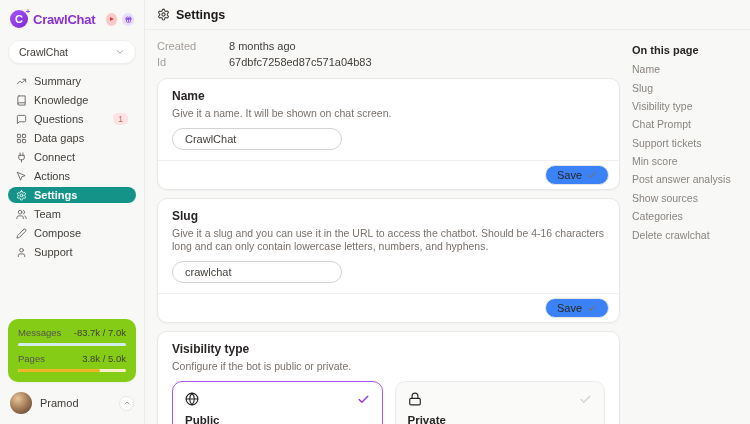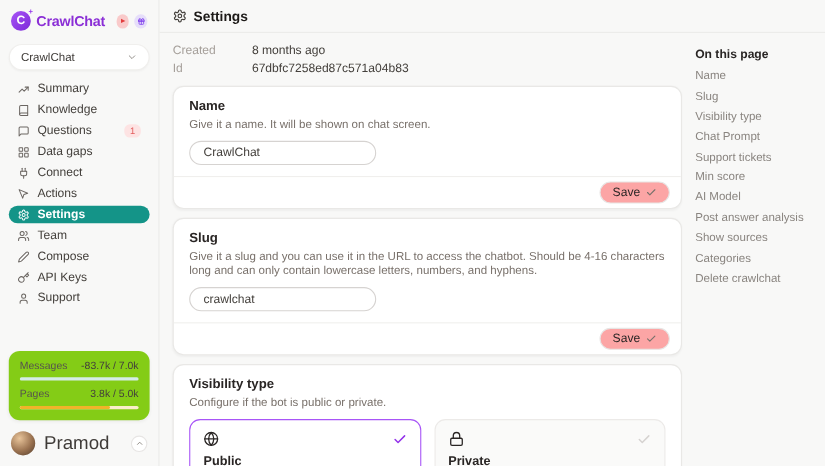--- a/index.html
+++ b/index.html
@@ -66,21 +66,21 @@
   .usage-row .val { color:#44403c;text-align:center; }
   .bar { height:3px; border-radius:2px; margin:5px 0 7px; overflow:hidden; }
   .bar-messages { background:#d4ece8; }
   .bar-pages { background:#faeecb; }
   .bar-fill { height:100%; border-radius:2px; background:#f0b429; }
   .user-row { display:flex; align-items:center; gap:8px; margin-top:10px; padding:0 2px; }
   .avatar {
     width:22px; height:22px; border-radius:50%; flex:none;
     background:radial-gradient(circle at 35% 30%, #e8c49a, #9a7250 55%, #4f3a2a);
   }
-  .user-name { font-size:17px; color:#3f3b38; }
+  .user-name { font-size:11px; color:#3f3b38; }
   .user-chev {
     margin-left:auto; width:15px; height:15px; border-radius:50%;
     border:1px solid #e7e5e4; background:#fff; color:#8a8580;
     display:flex; align-items:center; justify-content:center; cursor:pointer; font-size:7px;
   }
   
   .main { flex:1; display:flex; flex-direction:column; min-width:0; }
   .header {
     height:30px; flex:none; display:flex; align-items:center; gap:6px;
     padding:0 12px; border-bottom:1px solid #ececea;
@@ -106,21 +106,21 @@
     border:1px solid #d6d3d1; border-radius:999px; background:#fff;
     padding:4px 12px; font-size:11px; color:#44403c; outline:none;
     font-family:"Liberation Sans", sans-serif;
   }
   .card-footer {
     border-top:1px solid #f0efed; padding:4px 10px;
     display:flex; justify-content:flex-end;
   }
   .save-btn {
     display:flex; align-items:center; gap:5px;
-    background:#fca5a5; border:1px solid #e7e5e4; border-radius:999px;
+    background:#3b82f6; border:1px solid #e7e5e4; border-radius:999px;
     padding:3px 11px; font-size:11px; color:#292524; cursor:pointer;
     font-family:"Liberation Sans", sans-serif;
   }
   .save-btn .ic { width:10px; height:10px; color:#79716b; }
   .options { margin-top:8px; display:grid; grid-template-columns:1fr 1fr; gap:12px; }
   .option { border-radius:10px; padding:8px 12px 12px; cursor:pointer; }
   .option.selected { border:1.5px solid #a855f7; background:#fff; }
   .option.unselected { border:1px solid #eceae8; background:#fafaf9; }
   .option-top { display:flex; align-items:center; justify-content:space-between; height:18px; }
   .option-top .glyph { width:14px; height:14px; color:#292524; }
@@ -227,26 +227,20 @@
       <span>Team</span>
     </div>
     <div class="nav-item">
       <svg class="ic" viewBox="0 0 24 24" fill="none" stroke="currentColor" stroke-width="2" stroke-linecap="round" stroke-linejoin="round">
           <path d="M17 3a2.828 2.828 0 1 1 4 4L7.5 20.5 2 22l1.5-5.5L17 3z"></path>
         </svg>
       <span>Compose</span>
     </div>
     <div class="nav-item">
       <svg class="ic" viewBox="0 0 24 24" fill="none" stroke="currentColor" stroke-width="2" stroke-linecap="round" stroke-linejoin="round">
-          <path d="M21 2l-2 2m-7.61 7.61a5.5 5.5 0 1 1-7.778 7.778 5.5 5.5 0 0 1 7.777-7.777zm0 0L15.5 7.5m0 0l3 3L22 7l-3-3m-3.5 3.5L19 4"></path>
-        </svg>
-      <span>API Keys</span>
-    </div>
-    <div class="nav-item">
-      <svg class="ic" viewBox="0 0 24 24" fill="none" stroke="currentColor" stroke-width="2" stroke-linecap="round" stroke-linejoin="round">
           <path d="M19 21v-2a4 4 0 0 0-4-4H9a4 4 0 0 0-4 4v2"></path>
           <circle cx="12" cy="7" r="4"></circle>
         </svg>
       <span>Support</span>
     </div>
   </nav>
 
   <div class="side-spacer"></div>
 
   <div class="usage-card">
@@ -370,20 +364,19 @@
     </div>
 
     <aside class="toc">
       <div class="toc-title">On this page</div>
       <div class="toc-item">Name</div>
       <div class="toc-item">Slug</div>
       <div class="toc-item">Visibility type</div>
       <div class="toc-item">Chat Prompt</div>
       <div class="toc-item">Support tickets</div>
       <div class="toc-item">Min score</div>
-      <div class="toc-item">AI Model</div>
       <div class="toc-item">Post answer analysis</div>
       <div class="toc-item">Show sources</div>
       <div class="toc-item">Categories</div>
       <div class="toc-item">Delete crawlchat</div>
     </aside>
   </div>
 </div>
 
 </body></html>

